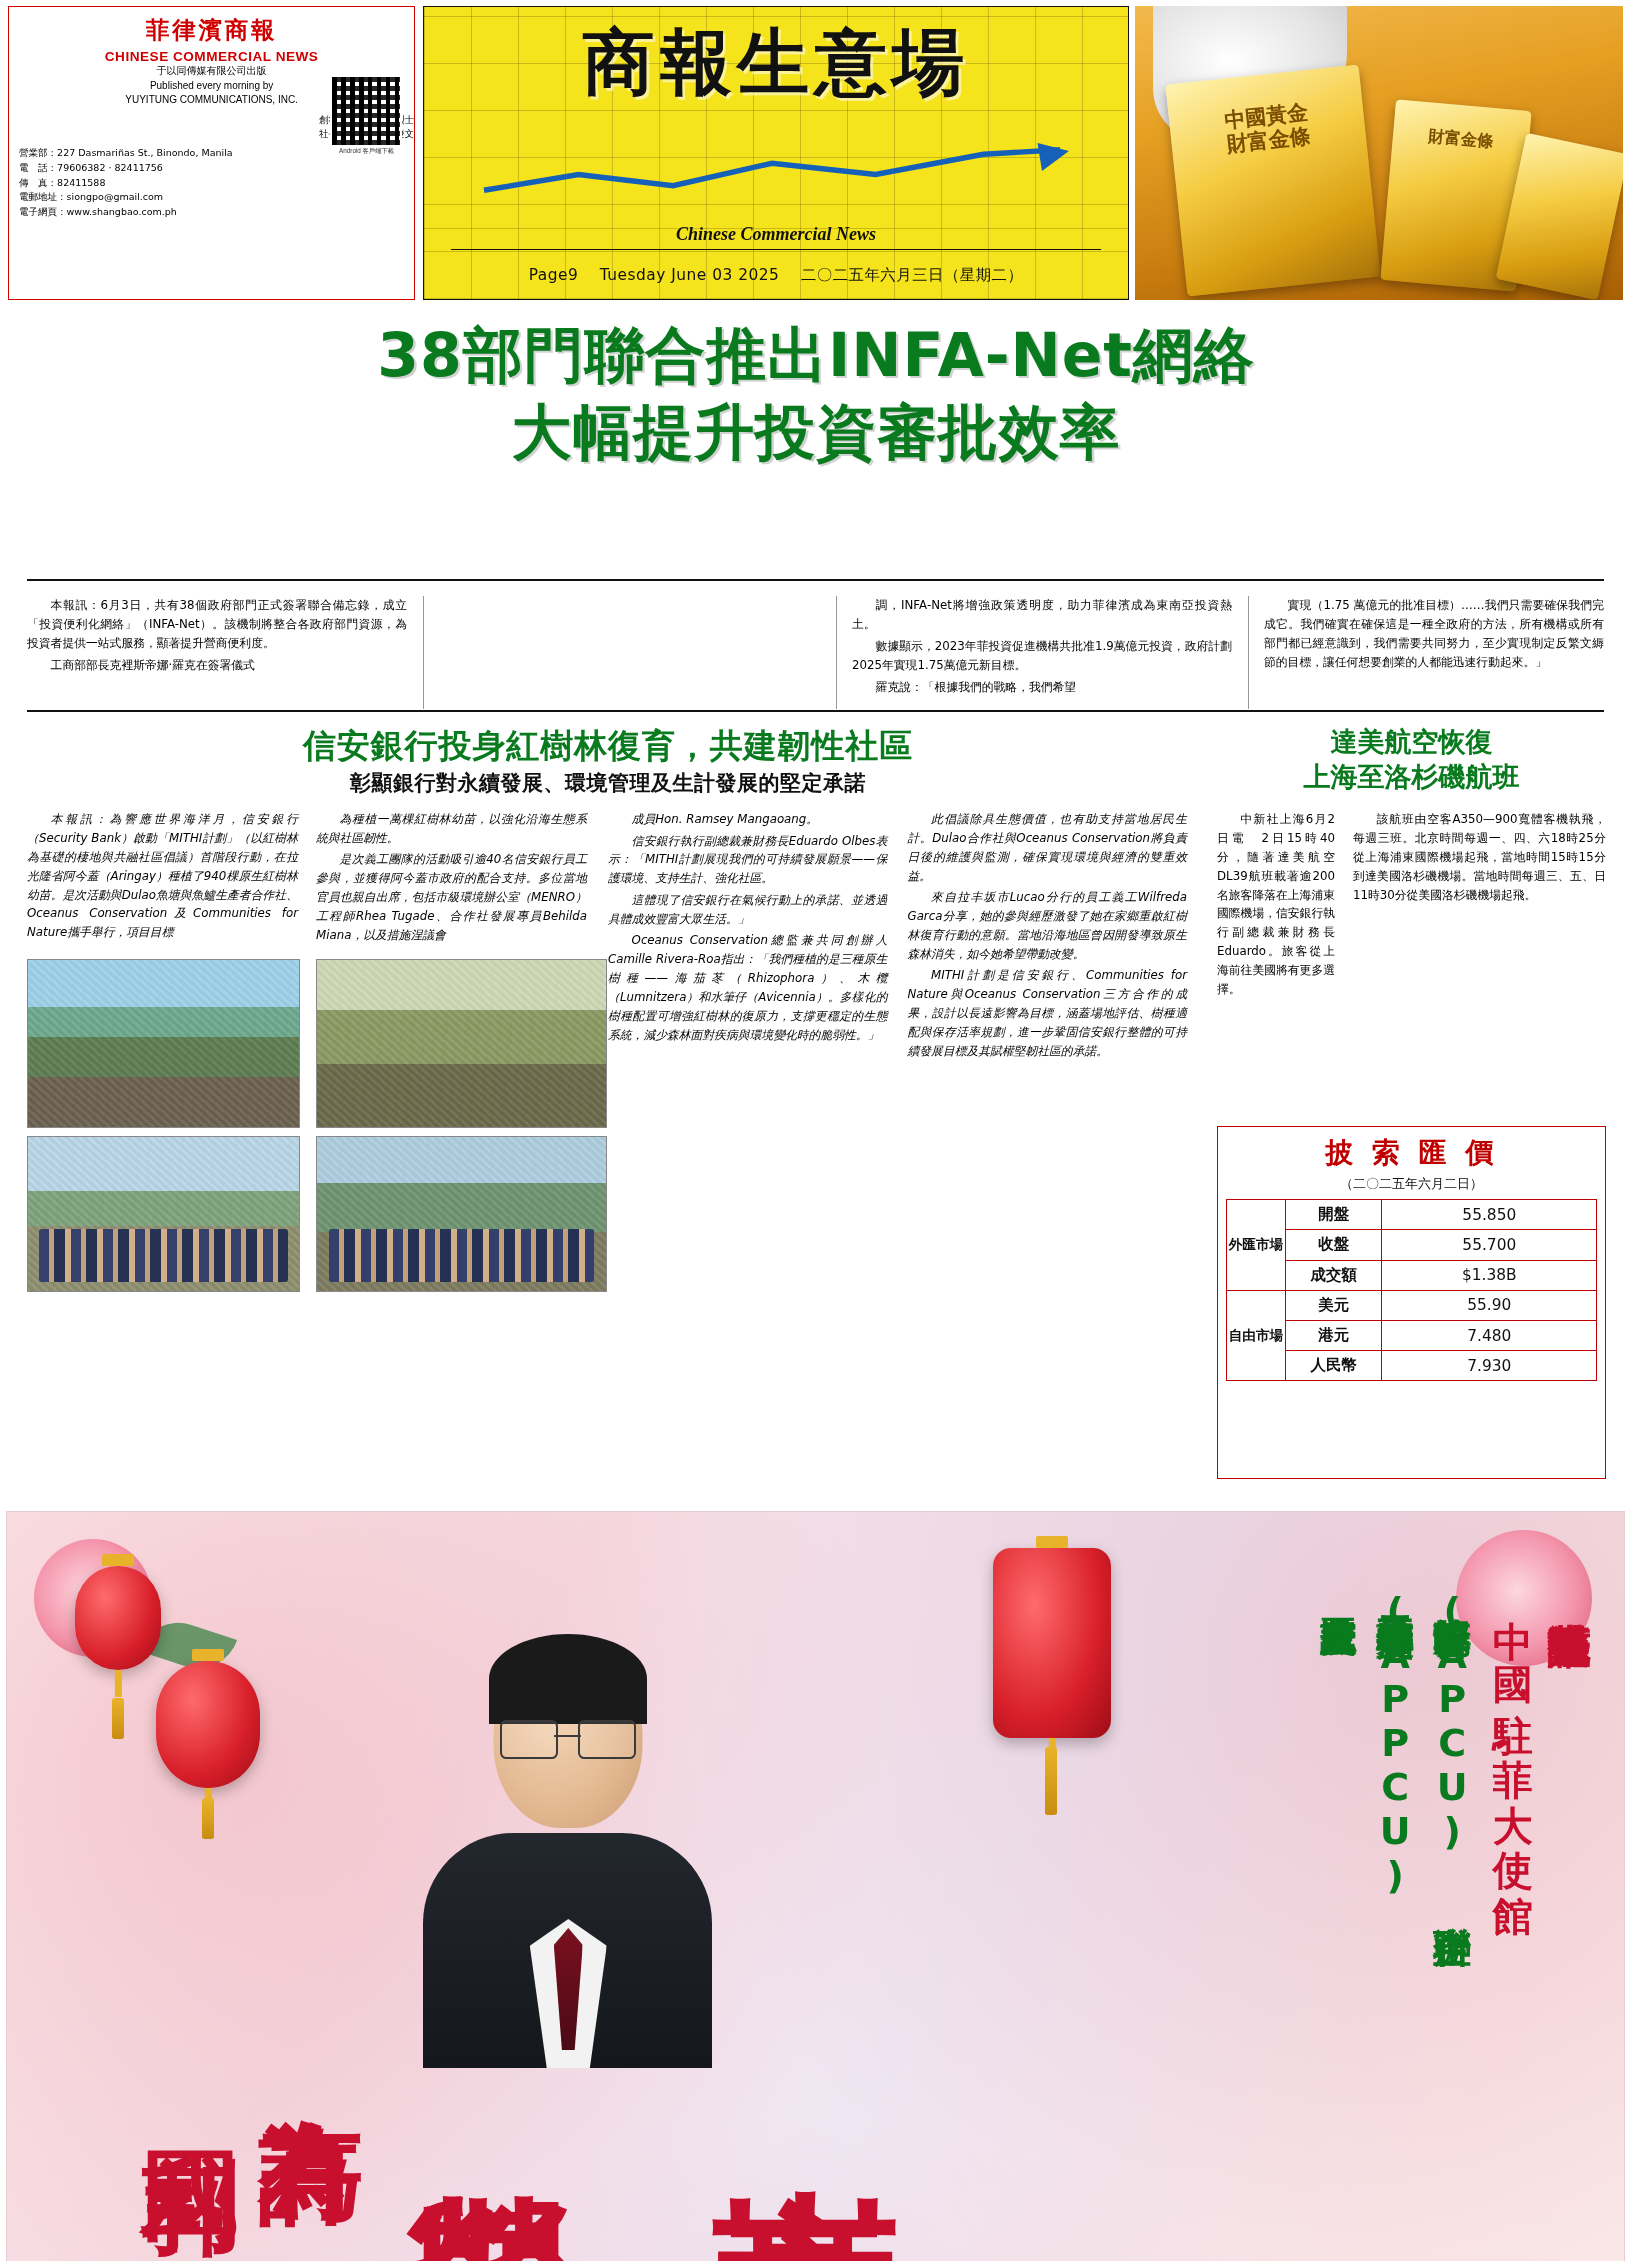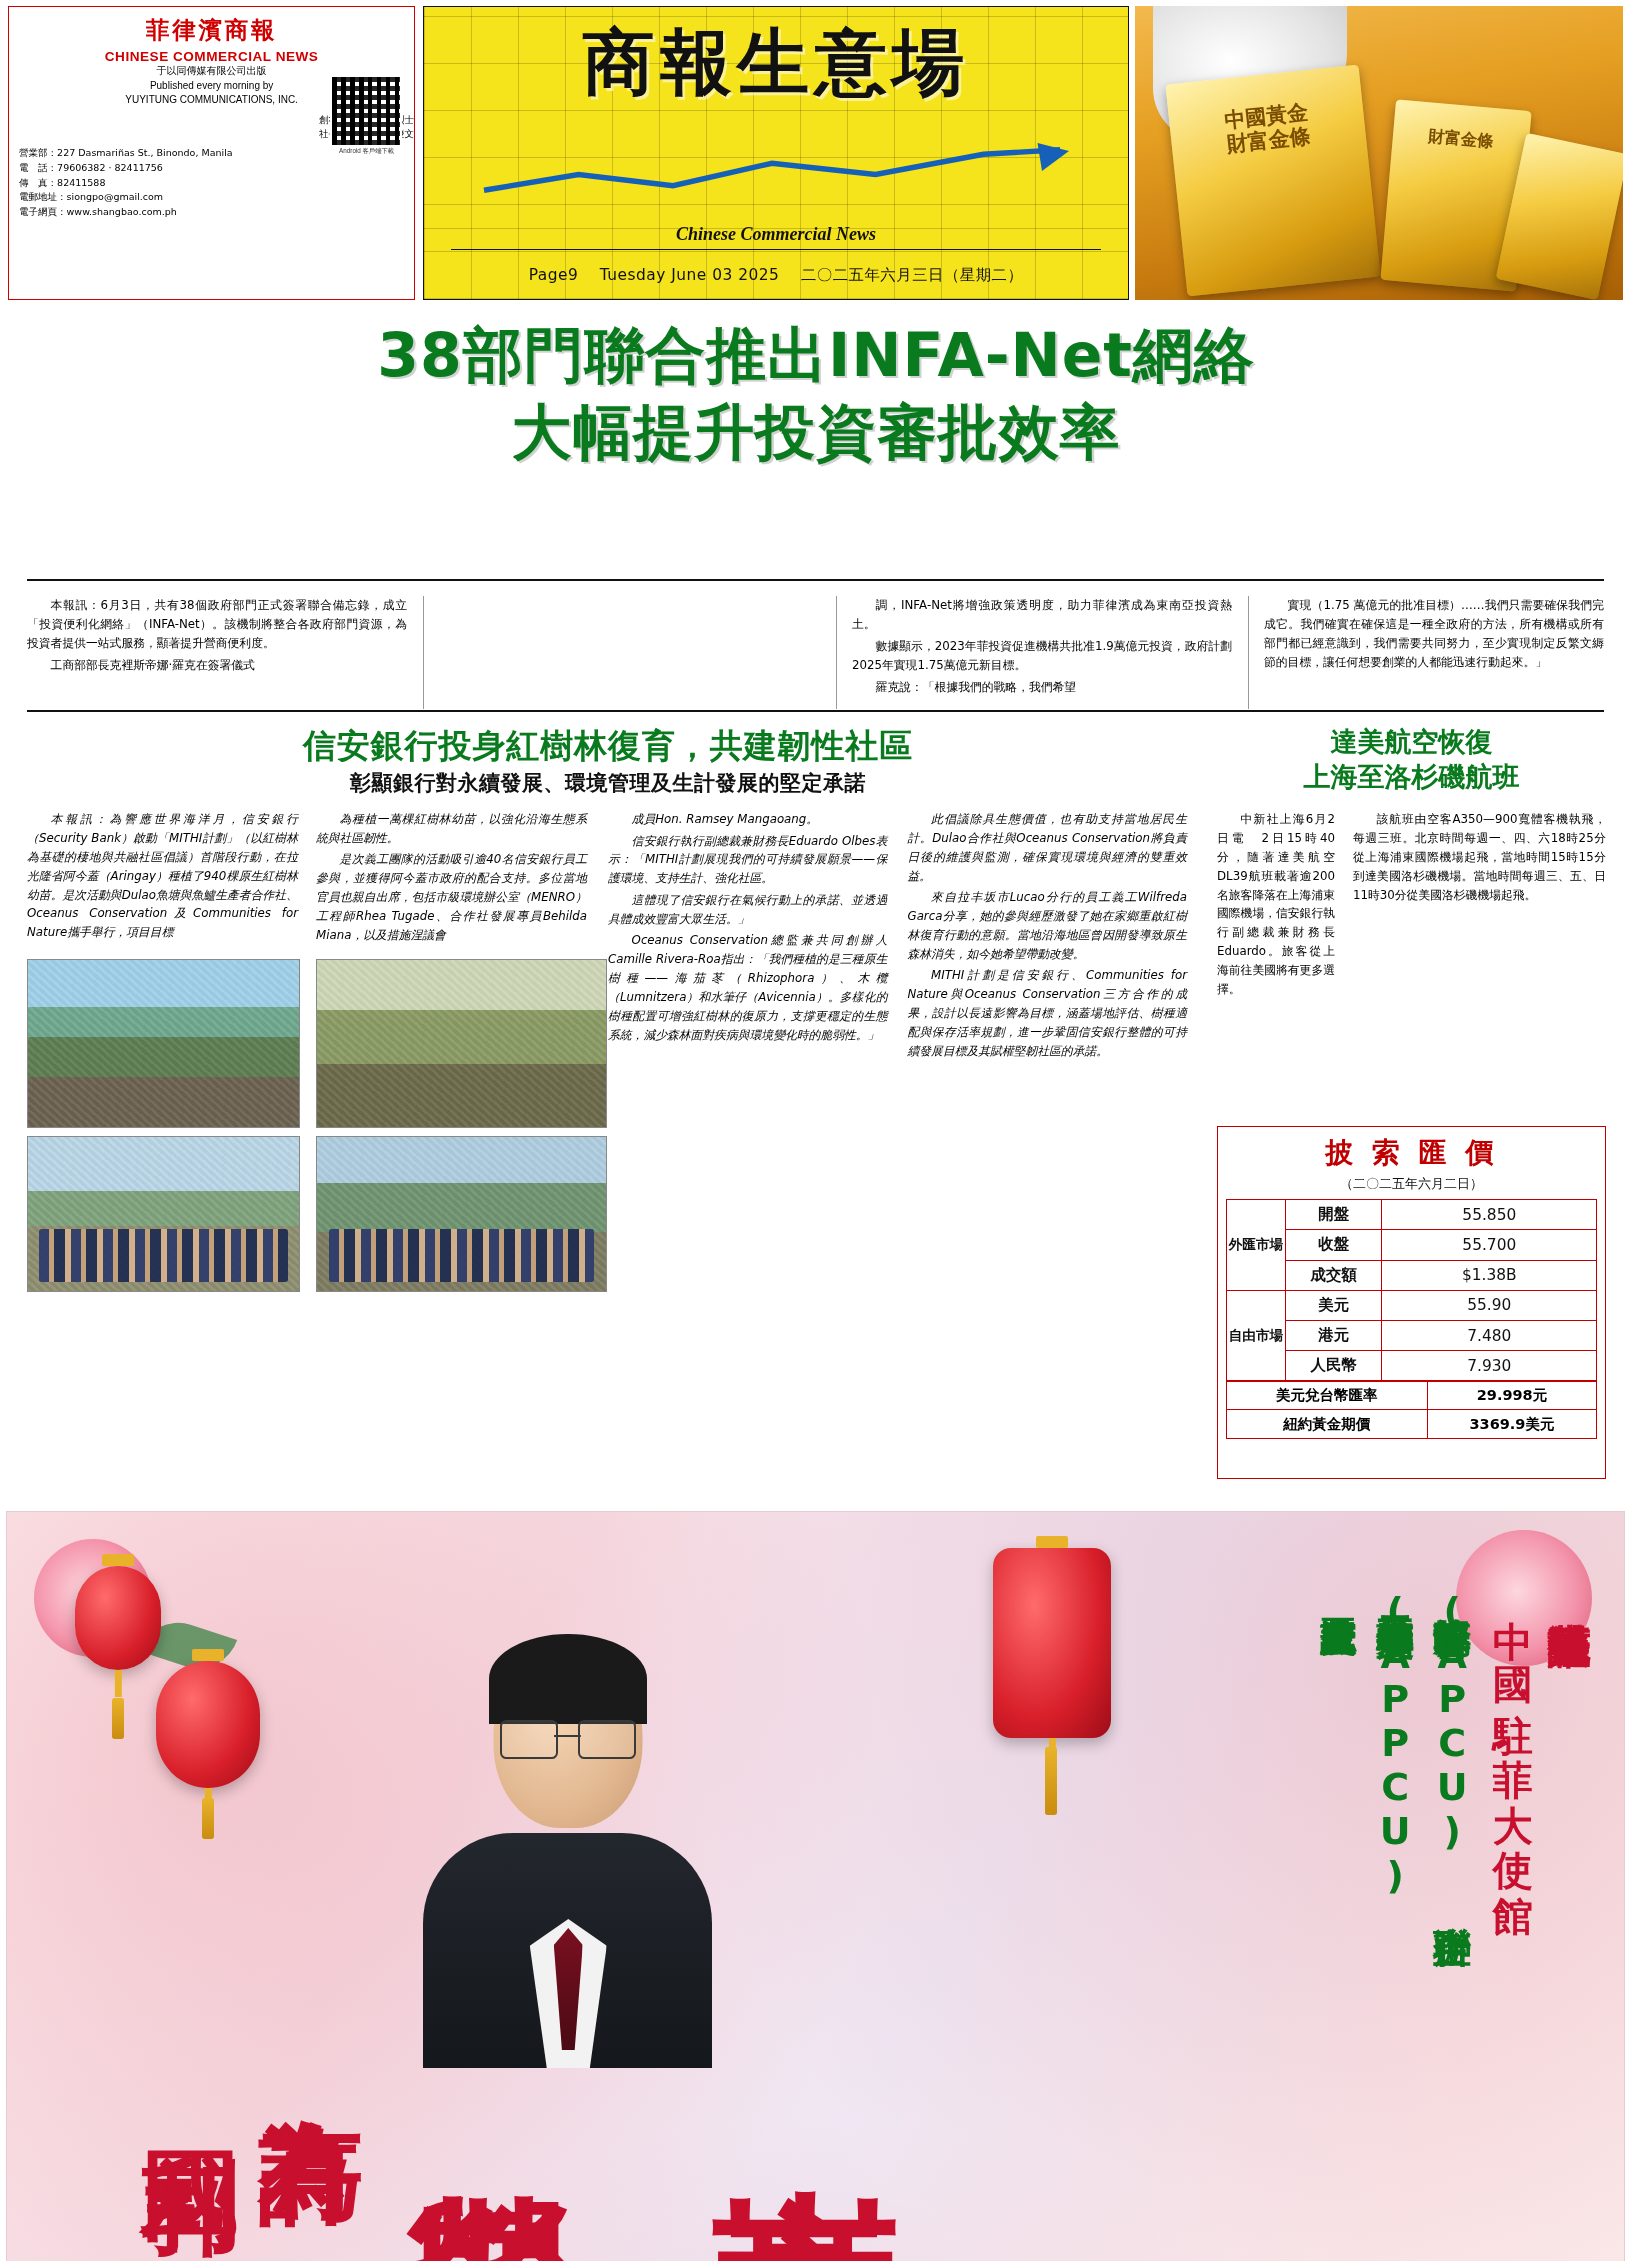--- a/index.html
+++ b/index.html
@@ -284,32 +284,20 @@
       <tr>
         <td class="lbl">港元</td>
         <td>7.480</td>
       </tr>
       <tr>
         <td class="lbl">人民幣</td>
         <td>7.930</td>
       </tr>
     </tbody>
       </table>
-    <table class="fx-foot">
-      <tbody>
-          <tr>
-        <td>美元兌台幣匯率</td>
-        <td>29.998元</td>
-      </tr>
-      <tr>
-        <td>紐約黃金期價</td>
-        <td>3369.9美元</td>
-      </tr>
-    </tbody>
-      </table>
   </div>
 
   <div class="ad">
     <div class="ad-wash"></div>
 
     <div class="peony" style="left:27px;top:27px;"></div>
     <div class="peony" style="right:32px;top:18px;width:136px;height:136px;"></div>
 
     <div class="leaf" style="left:136px;top:113px;transform:rotate(18deg);"></div>
 

